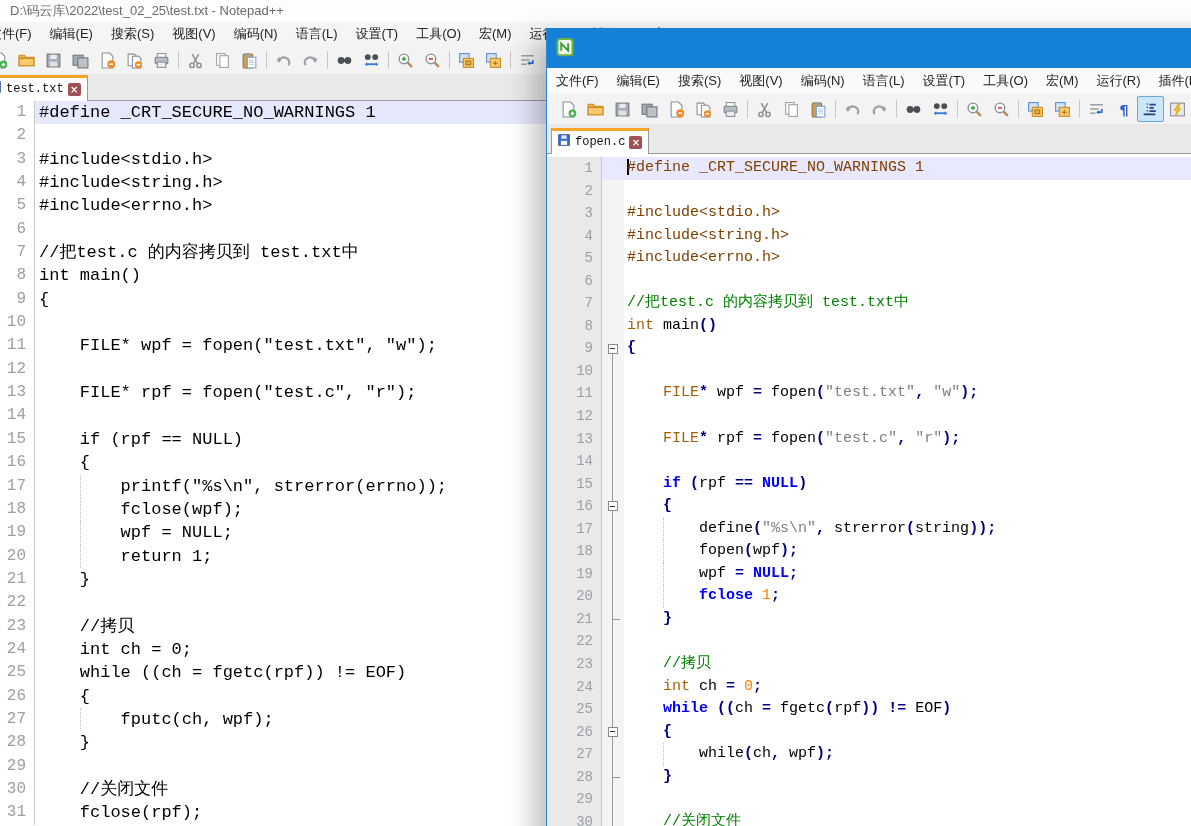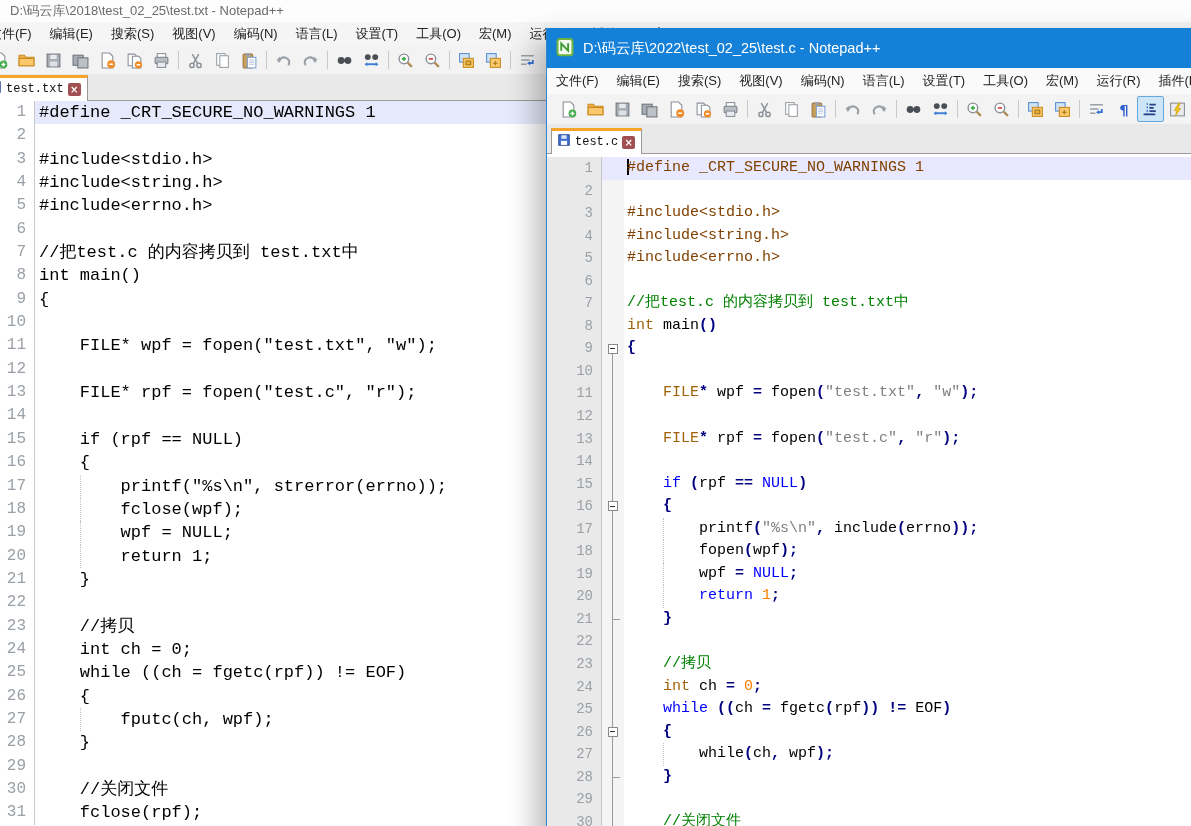--- a/index.html
+++ b/index.html
@@ -56,33 +56,33 @@
   .fold .vline.down{top:50%;}
   .fold .fbox{position:absolute;left:5.5px;top:50%;margin-top:-5px;width:10px;height:10px;background:#fff;
       border:1px solid #8a8a8a;box-sizing:border-box;}
   .fold .fbox:after{content:"";position:absolute;left:1.5px;top:3.5px;width:5px;height:1px;background:#333;}
   .fold .tick{position:absolute;left:10px;top:50%;width:8px;height:1px;background:#9a9a9a;}
   .caret{display:inline-block;width:1.5px;height:16px;background:#000;vertical-align:middle;margin-right:-1.5px;}
 
   
   .s-pre{color:#804000;}
   .s-com{color:#008000;}
-  .s-kw{color:#0000ff;font-weight:normal;}
+  .s-kw{color:#0000ff;font-weight:bold;}
   .s-type{color:#a16207;}
   .s-str{color:#808080;}
   .s-num{color:#ff8000;}
   .s-op{color:#000080;font-weight:bold;}
   .s-pl{color:#000;font-family:Liberation Mono, monospace;}
 </style>
 </head>
 <body>
 
 <div class="window" id="bg-window">
   <div class="titlebar">
-    <span>D:\码云库\2018\test_02_25\test.txt - Notepad++</span>
+    <span>D:\码云库\2022\test_02_25\test.txt - Notepad++</span>
   </div>
   <div class="menubar" id="bg-menubar">
       <span class="menu-item">文件(F)</span>
       <span class="menu-item">编辑(E)</span>
       <span class="menu-item">搜索(S)</span>
       <span class="menu-item">视图(V)</span>
       <span class="menu-item">编码(N)</span>
       <span class="menu-item">语言(L)</span>
       <span class="menu-item">设置(T)</span>
       <span class="menu-item">工具(O)</span>
@@ -386,21 +386,20 @@
       </div>
     </div>
 </div>
 
 <div class="window" id="fg-window">
   <div class="titlebar">
     <span id="fg-app-icon"><svg width="20" height="20" viewBox="0 0 16 16">
           <rect x="2" y="1.5" width="12" height="13" rx="2" fill="#f2faf0" stroke="#6cb33f" stroke-width="1.6"></rect>
           <path d="M5 11V5.2l5.5 5.8V5" stroke="#3f9c35" stroke-width="1.5" fill="none"></path>
         </svg></span>
-    <span>D:\码云库\2022\test_02_25\test.c - Notepad++</span>
   </div>
   <div class="menubar" id="fg-menubar">
       <span class="menu-item">文件(F)</span>
       <span class="menu-item">编辑(E)</span>
       <span class="menu-item">搜索(S)</span>
       <span class="menu-item">视图(V)</span>
       <span class="menu-item">编码(N)</span>
       <span class="menu-item">语言(L)</span>
       <span class="menu-item">设置(T)</span>
       <span class="menu-item">工具(O)</span>
@@ -564,21 +563,21 @@
         </svg>
       </span>
     </div>
   <div class="tabbar">
     <div class="tab">
       <span class="tab-icon" id="fg-tab-icon"><svg width="14" height="14" viewBox="0 0 16 16">
             <rect x="2" y="2" width="12" height="12" fill="#3f6fd1" stroke="#27408b"></rect>
             <rect x="5" y="2.6" width="6" height="4" fill="#dce6f8"></rect>
             <rect x="4.5" y="9" width="7" height="4.6" fill="#fff"></rect>
           </svg></span>
-      <span class="tab-label">test.c</span>
+      <span class="tab-label">fopen.c</span>
       <span class="tab-close">×</span>
     </div>
   </div>
   <div class="editor" id="fg-editor">
       <div class="row cur">
         <div class="num">1</div>
         <div class="fold foldhl"></div>
         <div class="code"><span class="caret"></span><span class="s-pre">#define _CRT_SECURE_NO_WARNINGS 1</span></div>
       </div>
       <div class="row">
@@ -672,42 +671,42 @@
           <div class="vline"></div>
           <div class="fbox"></div>
         </div>
         <div class="code"><span class="s-pl">    </span><span class="s-op">{</span></div>
       </div>
       <div class="row">
         <div class="num">17</div>
         <div class="fold">
           <div class="vline"></div>
         </div>
-        <div class="code"><span class="s-pl">        printf</span><span class="s-op">(</span><span class="s-str">"%s\n"</span><span class="s-op">,</span><span class="s-pl"> include</span><span class="s-op">(</span><span class="s-pl">errno</span><span class="s-op">))</span><span class="s-op">;</span><span class="guide" style="left: calc(4ch + 3px);"></span></div>
+        <div class="code"><span class="s-pl">        define</span><span class="s-op">(</span><span class="s-str">"%s\n"</span><span class="s-op">,</span><span class="s-pl"> strerror</span><span class="s-op">(</span><span class="s-pl">string</span><span class="s-op">))</span><span class="s-op">;</span><span class="guide" style="left: calc(4ch + 3px);"></span></div>
       </div>
       <div class="row">
         <div class="num">18</div>
         <div class="fold">
           <div class="vline"></div>
         </div>
         <div class="code"><span class="s-pl">        fopen</span><span class="s-op">(</span><span class="s-pl">wpf</span><span class="s-op">)</span><span class="s-op">;</span><span class="guide" style="left: calc(4ch + 3px);"></span></div>
       </div>
       <div class="row">
         <div class="num">19</div>
         <div class="fold">
           <div class="vline"></div>
         </div>
         <div class="code"><span class="s-pl">        wpf </span><span class="s-op">=</span><span class="s-pl"> </span><span class="s-kw">NULL</span><span class="s-op">;</span><span class="guide" style="left: calc(4ch + 3px);"></span></div>
       </div>
       <div class="row">
         <div class="num">20</div>
         <div class="fold">
           <div class="vline"></div>
         </div>
-        <div class="code"><span class="s-pl">        </span><span class="s-kw">return</span><span class="s-pl"> </span><span class="s-num">1</span><span class="s-op">;</span><span class="guide" style="left: calc(4ch + 3px);"></span></div>
+        <div class="code"><span class="s-pl">        </span><span class="s-kw">fclose</span><span class="s-pl"> </span><span class="s-num">1</span><span class="s-op">;</span><span class="guide" style="left: calc(4ch + 3px);"></span></div>
       </div>
       <div class="row">
         <div class="num">21</div>
         <div class="fold">
           <div class="vline"></div>
           <div class="tick"></div>
         </div>
         <div class="code"><span class="s-pl">    </span><span class="s-op">}</span></div>
       </div>
       <div class="row">

